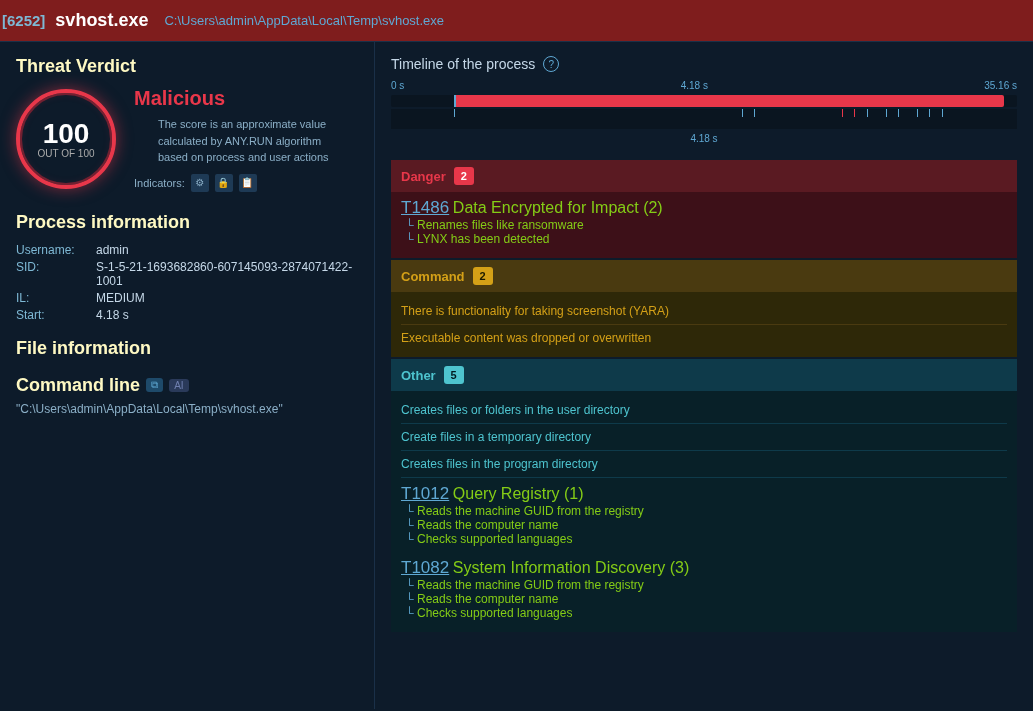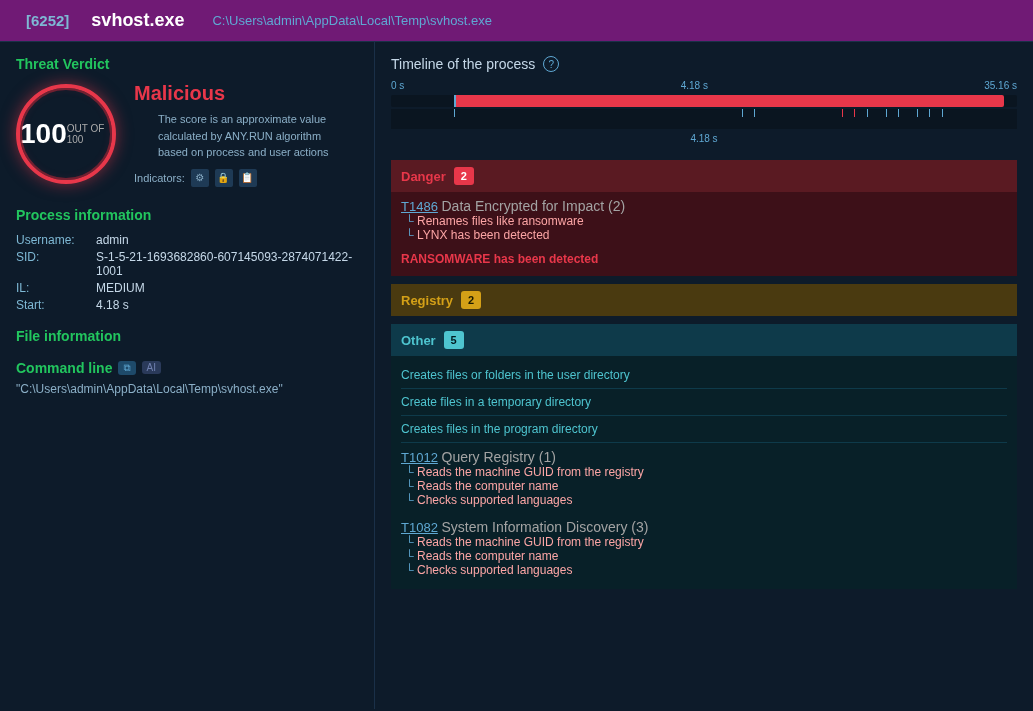--- a/index.html
+++ b/index.html
@@ -8,25 +8,25 @@
       color: #c5d8e8;
       font-family: 'Segoe UI', Arial, sans-serif;
       font-size: 13px;
       width: 1033px;
       height: 711px;
       overflow: hidden;
     }
 
     
     #header {
-      background: #701a75;
-      padding: 10px 26px;
-      display: flex;
-      align-items: center;
-      gap: 22px;
+      background: #7f1d1d;
+      padding: 10px 2px;
+      display: flex;
+      align-items: center;
+      gap: 10px;
       border-bottom: 1px solid #1a3048;
     }
     #header .pid {
       color: #7eb8d4;
       font-size: 15px;
       font-weight: bold;
     }
     #header .procname {
       color: #ffffff;
       font-size: 18px;
@@ -48,42 +48,42 @@
     #left-panel {
       width: 375px;
       min-width: 375px;
       background: #0d1b2a;
       padding: 14px 16px;
       border-right: 1px solid #1a3048;
       overflow-y: auto;
     }
 
     .section-title {
-      color: #22c55e;
-      font-size: 14px;
+      color: #fef9c3;
+      font-size: 18px;
       font-weight: bold;
       margin-bottom: 10px;
     }
 
     
     #threat-verdict {
       margin-bottom: 20px;
     }
     #verdict-content {
       display: flex;
       align-items: center;
       gap: 18px;
     }
     #score-circle {
       width: 100px;
       height: 100px;
       border-radius: 50%;
       border: 4px solid #e8374a;
       display: flex;
-      flex-direction: row;
+      flex-direction: column;
       align-items: center;
       justify-content: center;
       background: #0d1b2a;
       box-shadow: 0 0 16px #e8374a88, inset 0 0 10px #e8374a22;
       flex-shrink: 0;
       position: relative;
     }
     #score-circle::before {
       content: '';
       position: absolute;
@@ -264,21 +264,21 @@
     .tick-red {
       background: #e8374a;
     }
     .timeline-start-label {
       font-size: 10px;
       color: #5fa8d3;
     }
 
     
     .severity-section {
-      margin-bottom: 8px;
+      margin-bottom: 2px;
     }
     .severity-header {
       display: flex;
       align-items: center;
       padding: 7px 10px;
       font-size: 13px;
       font-weight: bold;
       cursor: pointer;
     }
     .severity-header .count-badge {
@@ -330,30 +330,30 @@
 
     .severity-body {
       padding: 6px 10px;
     }
 
     .technique-row {
       margin-bottom: 6px;
     }
     .technique-link {
       color: #5fa8d3;
-      font-size: 13px;
+      font-size: 17px;
       text-decoration: underline;
       cursor: pointer;
     }
     .technique-desc {
-      color: #a3a3a3;
-      font-size: 14px;
+      color: #84cc16;
+      font-size: 16px;
     }
     .sub-item {
-      color: #fca5a5;
+      color: #84cc16;
       font-size: 12px;
       padding-left: 16px;
       position: relative;
     }
     .sub-item::before {
       content: '└';
       position: absolute;
       left: 4px;
       color: #5fa8d3;
     }
@@ -495,28 +495,31 @@
         <span>Danger</span>
         <div class="count-badge">2</div>
       </div>
       <div class="severity-body">
         <div class="technique-row">
           <span class="technique-link">T1486</span>
           <span class="technique-desc"> Data Encrypted for Impact (2)</span>
           <div class="sub-item">Renames files like ransomware</div>
           <div class="sub-item">LYNX has been detected</div>
         </div>
-        <div class="alert-row">RANSOMWARE has been detected</div>
       </div>
     </div>
 
     <div class="severity-section severity-warning">
       <div class="severity-header">
-        <span>Registry</span>
+        <span>Command</span>
         <div class="count-badge">2</div>
+      </div>
+      <div class="severity-body">
+        <div class="warning-row">There is functionality for taking screenshot (YARA)</div>
+        <div class="warning-row">Executable content was dropped or overwritten</div>
       </div>
     </div>
 
     <div class="severity-section severity-other">
       <div class="severity-header">
         <span>Other</span>
         <div class="count-badge">5</div>
       </div>
       <div class="severity-body">
         <div class="plain-row">Creates files or folders in the user directory</div>

